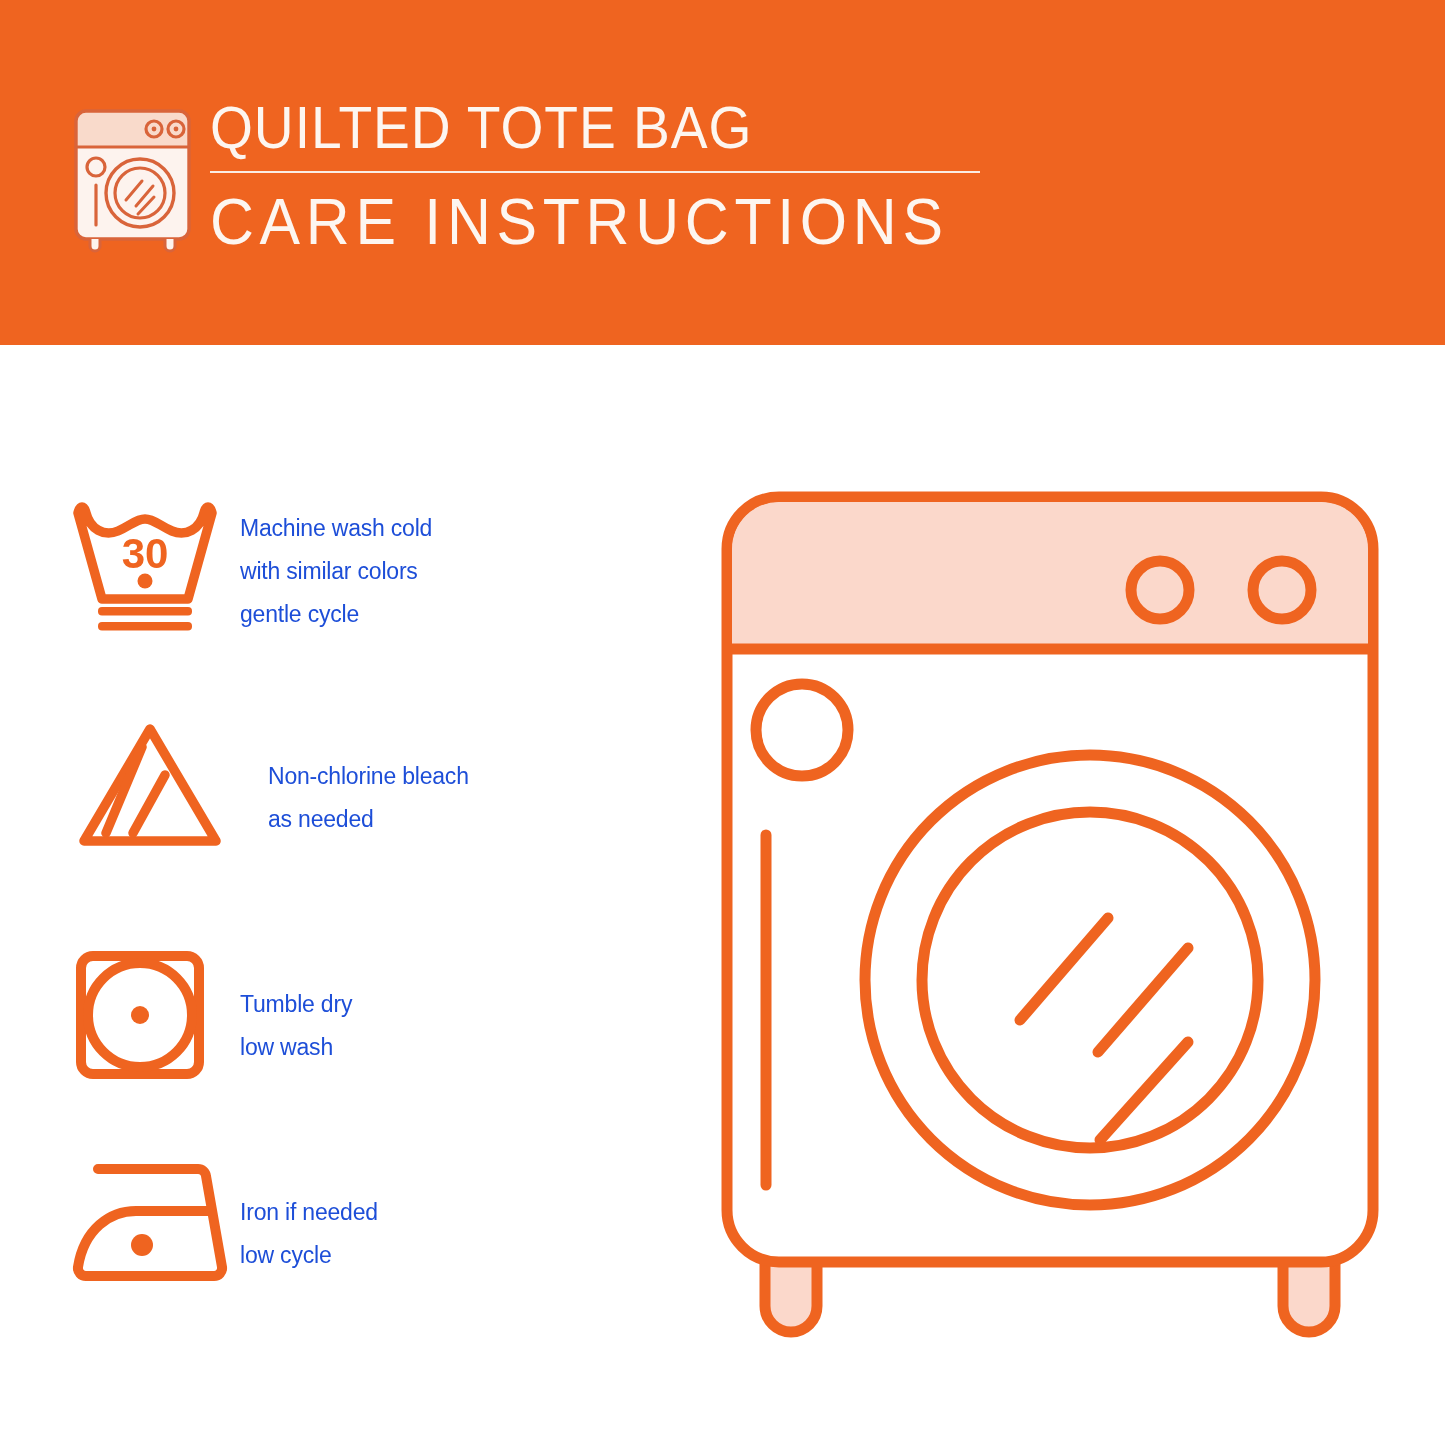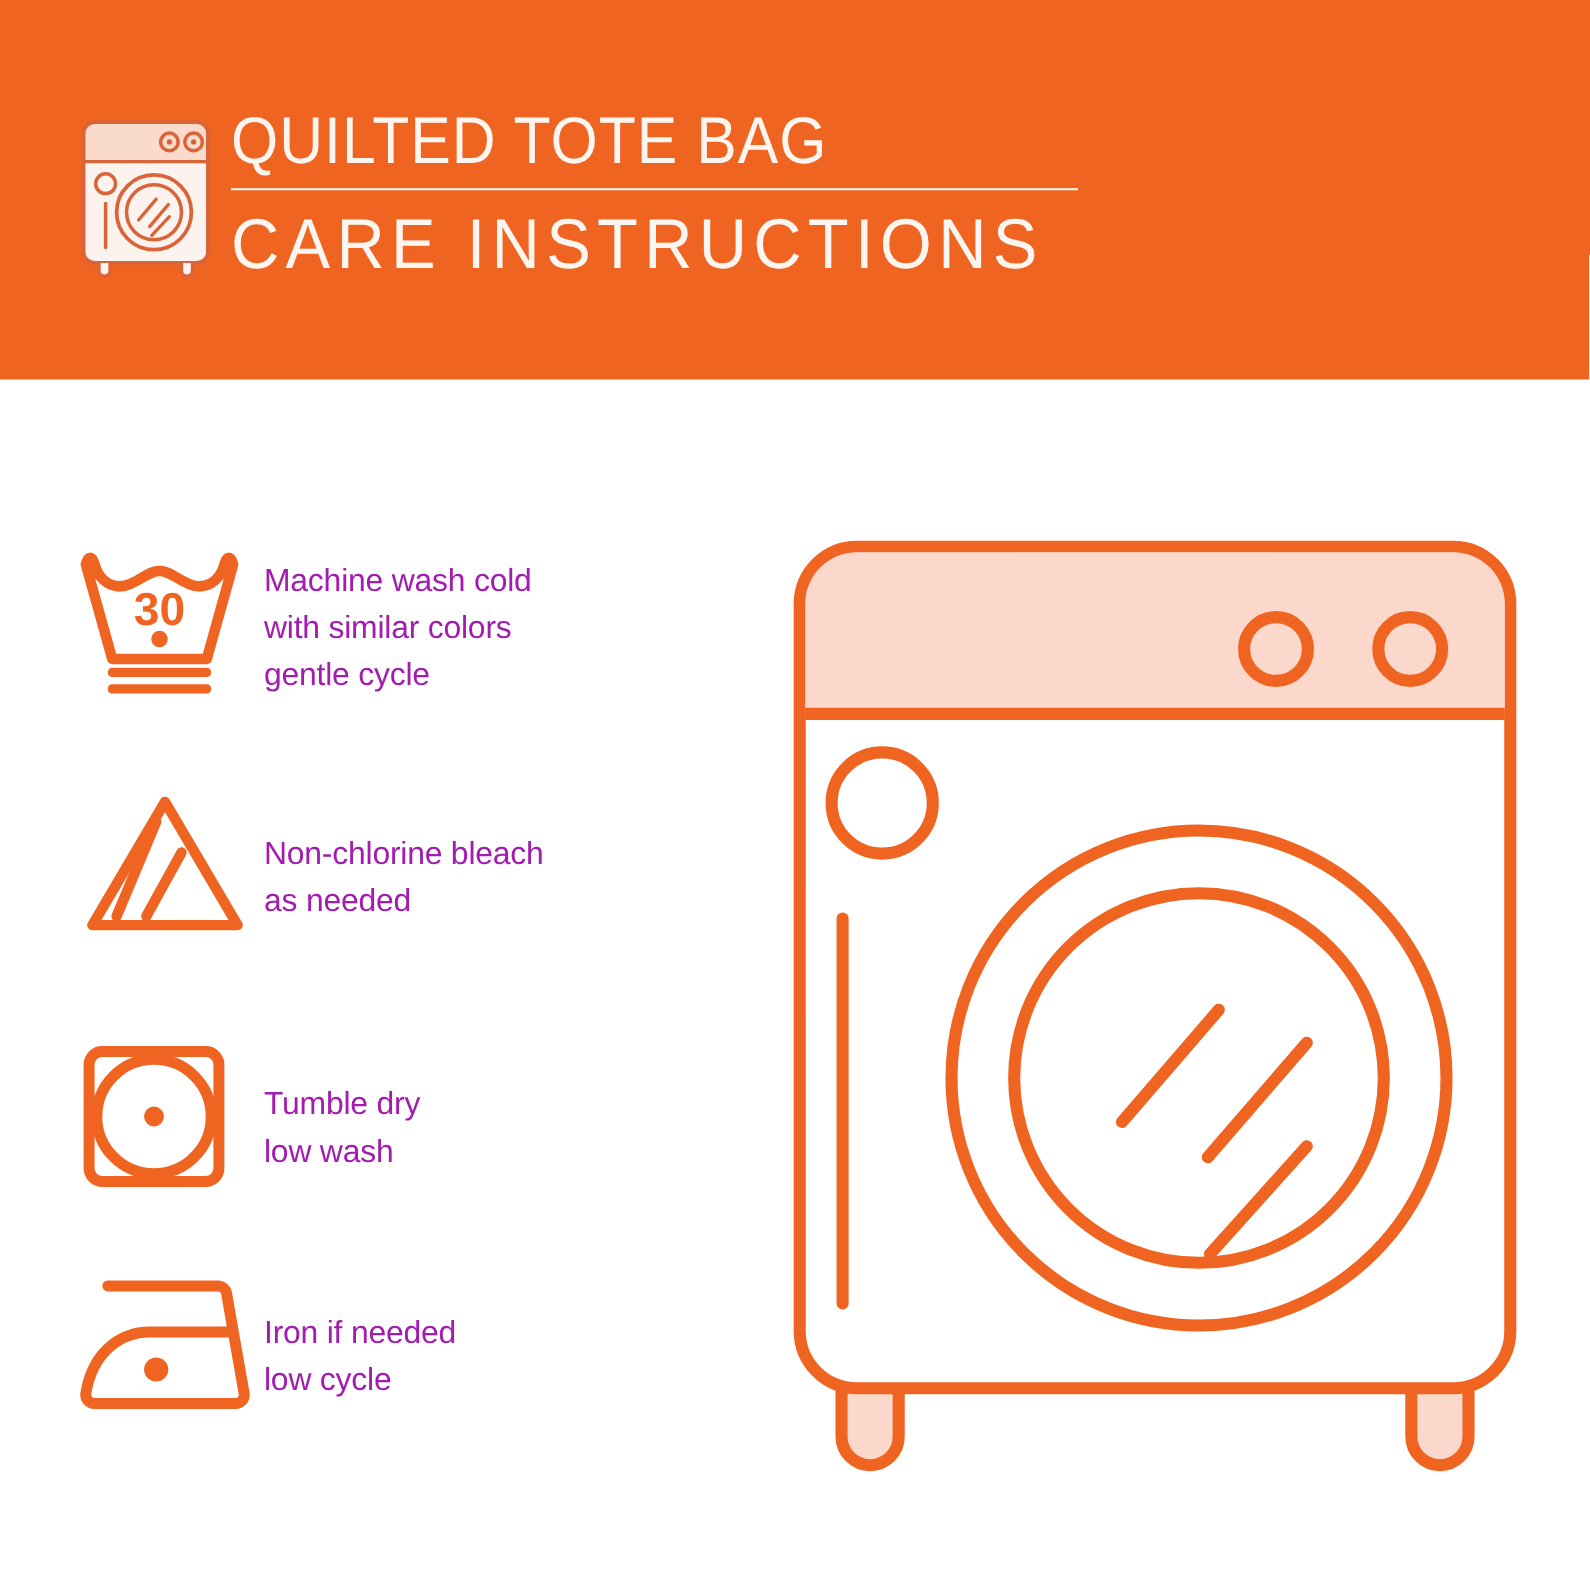--- a/index.html
+++ b/index.html
@@ -94,30 +94,30 @@
   }
   .care-icon-slot {
     width: 170px;
     flex: 0 0 170px;
     display: flex;
     align-items: center;
     justify-content: flex-start;
   }
   .care-text {
     flex: 1 1 auto;
-    color: #a21caf;
-    font-family: "Liberation Sans", sans-serif;
-    font-size: 29px;
+    color: #1d4ed8;
+    font-family: "Liberation Sans", sans-serif;
+    font-size: 23px;
     font-weight: 400;
     line-height: 43px;
     letter-spacing: -0.2px;
     white-space: pre-line;
   }
   #row-wash   { top: 150px; }
-  #row-bleach { top: 370px; }
+  #row-bleach { top: 370px; gap: 28px; }
   #row-dry    { top: 600px; }
   #row-iron   { top: 810px; }
 
   #row-wash   .care-text { padding-top: 12px; }
   #row-bleach .care-text { padding-top: 40px; }
   #row-dry    .care-text { padding-top: 38px; }
   #row-iron   .care-text { padding-top: 36px; }
 
   
   #machine-illustration {

